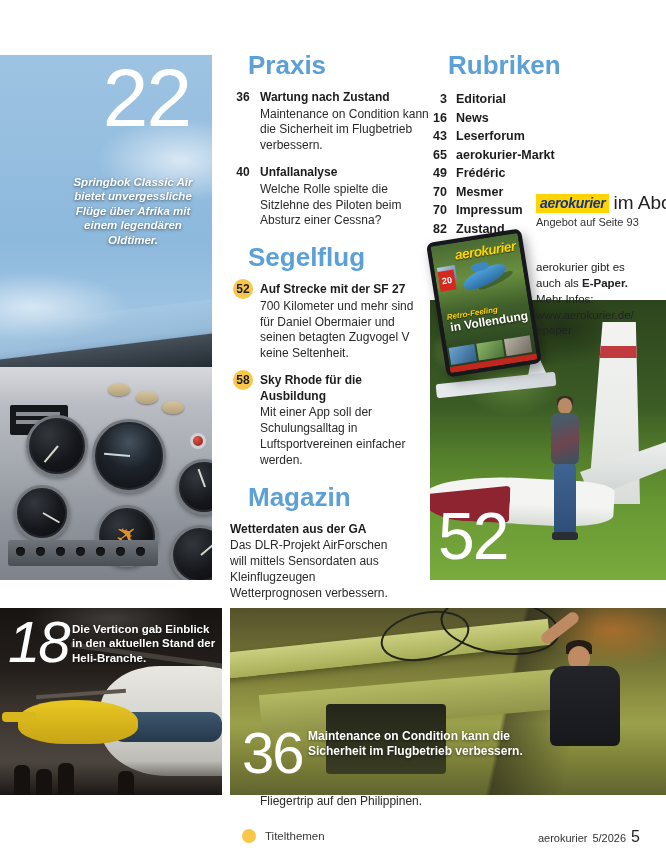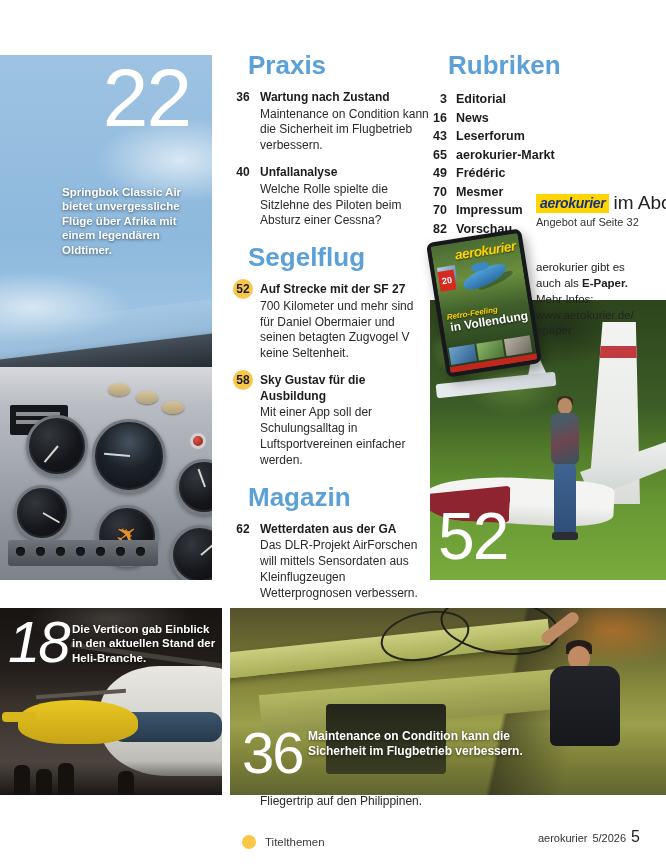--- a/index.html
+++ b/index.html
@@ -45,21 +45,21 @@
   .toc-col { position:absolute; left:230px; top:50px; width:200px; }
   .sec-heading { color:#5ba0d7; font-size:26px; font-weight:700; letter-spacing:0; margin:0 0 9px 18px; }
   .entry { display:flex; margin:0 0 11px 0; }
   .num-cell { width:30px; flex:0 0 30px; display:flex; justify-content:flex-end; padding-right:7px; }
   .num-wrap { min-width:20px; height:20px; border-radius:50%; display:flex; align-items:center; justify-content:center; font-weight:bold; font-size:12px; color:#1c1c1c; margin-top:-3px; }
   .num-wrap.hl { background:#f8c74a; }
   .entry-title { font-weight:bold; font-size:12px; line-height:1.3; }
   .entry-desc { font-size:12px; line-height:1.32; color:#2a2a2a; margin-top:1px; }
   .entry-body { width:170px; }
   .section-block { margin-bottom:13px; }
-  .legend { display:flex; align-items:center; margin:26px 0 0 12px; }
+  .legend { display:flex; align-items:center; margin:20px 0 0 12px; }
   .legend-dot { width:14px; height:14px; border-radius:50%; background:#f8c74a; margin-right:9px; }
   .legend-label { font-size:11.5px; color:#3a3a3a; }
 
   
   .rub-col { position:absolute; left:430px; top:50px; width:236px; }
   .rub-row { display:flex; font-size:12.5px; line-height:18.5px; font-weight:bold; }
   .rub-page { width:26px; text-align:right; padding-right:9px; flex:0 0 26px; }
   .abo { position:absolute; left:536px; top:192px; width:130px; }
   .abo-line { display:flex; align-items:center; }
   .abo-logo { background:#ffd400; color:#17327c; font-style:italic; font-weight:bold; font-size:14px; padding:1px 4px 2px 4px; letter-spacing:-0.3px; }
@@ -182,21 +182,21 @@
         <i style="left:8px;"></i>
           <i style="left:28px;"></i>
           <i style="left:48px;"></i>
           <i style="left:68px;"></i>
           <i style="left:88px;"></i>
           <i style="left:108px;"></i>
           <i style="left:128px;"></i>
       </div>
     </div>
     <div class="feat-num abs" style="right:22px; top:6px; font-size:82px;">22</div>
-    <div class="feat-cap abs" style="right:8px; top:130px; width:142px; text-align:left;">Springbok Classic Air bietet unvergessliche Flüge über Afrika mit einem legendären Oldtimer.</div>
+    <div class="feat-cap abs" style="right:8px; top:120px; width:142px; text-align:center;font-style:italic;">Springbok Classic Air bietet unvergessliche Flüge über Afrika mit einem legendären Oldtimer.</div>
   </div>
 
   <div class="toc-col">
 
     <div class="section-block">
       <h2 class="sec-heading">Praxis</h2>
       <div class="entry">
         <div class="num-cell">
             <span class="num-wrap">36</span>
           </div>
@@ -225,32 +225,29 @@
         <div class="entry-body">
           <div class="entry-title">Auf Strecke mit der SF 27</div>
           <div class="entry-desc">700 Kilometer und mehr sind für Daniel Obermaier und seinen betagten Zugvogel V keine Seltenheit.</div>
         </div>
       </div>
       <div class="entry">
         <div class="num-cell">
             <span class="num-wrap hl">58</span>
           </div>
         <div class="entry-body">
-          <div class="entry-title">Sky Gustav für die Ausbildung</div>
+          <div class="entry-title">Sky Rhode für die Ausbildung</div>
           <div class="entry-desc">Mit einer App soll der Schulungsalltag in Luftsportvereinen einfacher werden.</div>
         </div>
       </div>
     </div>
 
     <div class="section-block">
       <h2 class="sec-heading">Magazin</h2>
       <div class="entry">
-        <div class="num-cell">
-            <span class="num-wrap">62</span>
-          </div>
         <div class="entry-body">
           <div class="entry-title">Wetterdaten aus der GA</div>
           <div class="entry-desc">Das DLR-Projekt AirForschen will mittels Sensordaten aus Kleinflugzeugen Wetterprognosen verbessern.</div>
         </div>
       </div>
       <div class="entry">
         <div class="num-cell">
             <span class="num-wrap hl">66</span>
           </div>
         <div class="entry-body">
@@ -304,30 +301,30 @@
     <div class="rub-row">
         <span class="rub-page">70</span>
         <span>Mesmer</span>
       </div>
     <div class="rub-row">
         <span class="rub-page">70</span>
         <span>Impressum</span>
       </div>
     <div class="rub-row">
         <span class="rub-page">82</span>
-        <span>Vorschau</span>
+        <span>Zustand</span>
       </div>
   </div>
 
   <div class="abo">
     <div class="abo-line">
       <span class="abo-logo">aerokurier</span>
       <span class="abo-suffix">im Abo</span>
     </div>
-    <div class="abo-note">Angebot auf Seite 32</div>
+    <div class="abo-note">Angebot auf Seite 93</div>
   </div>
 
   <div class="photo glider-photo">
     <div class="bg-fin"></div>
     <div class="bg-tail"></div>
     <div class="tailfin"></div>
     <div class="wing"></div>
     <div class="fuselage"></div>
     <div class="person">
       <span class="hair"></span>

